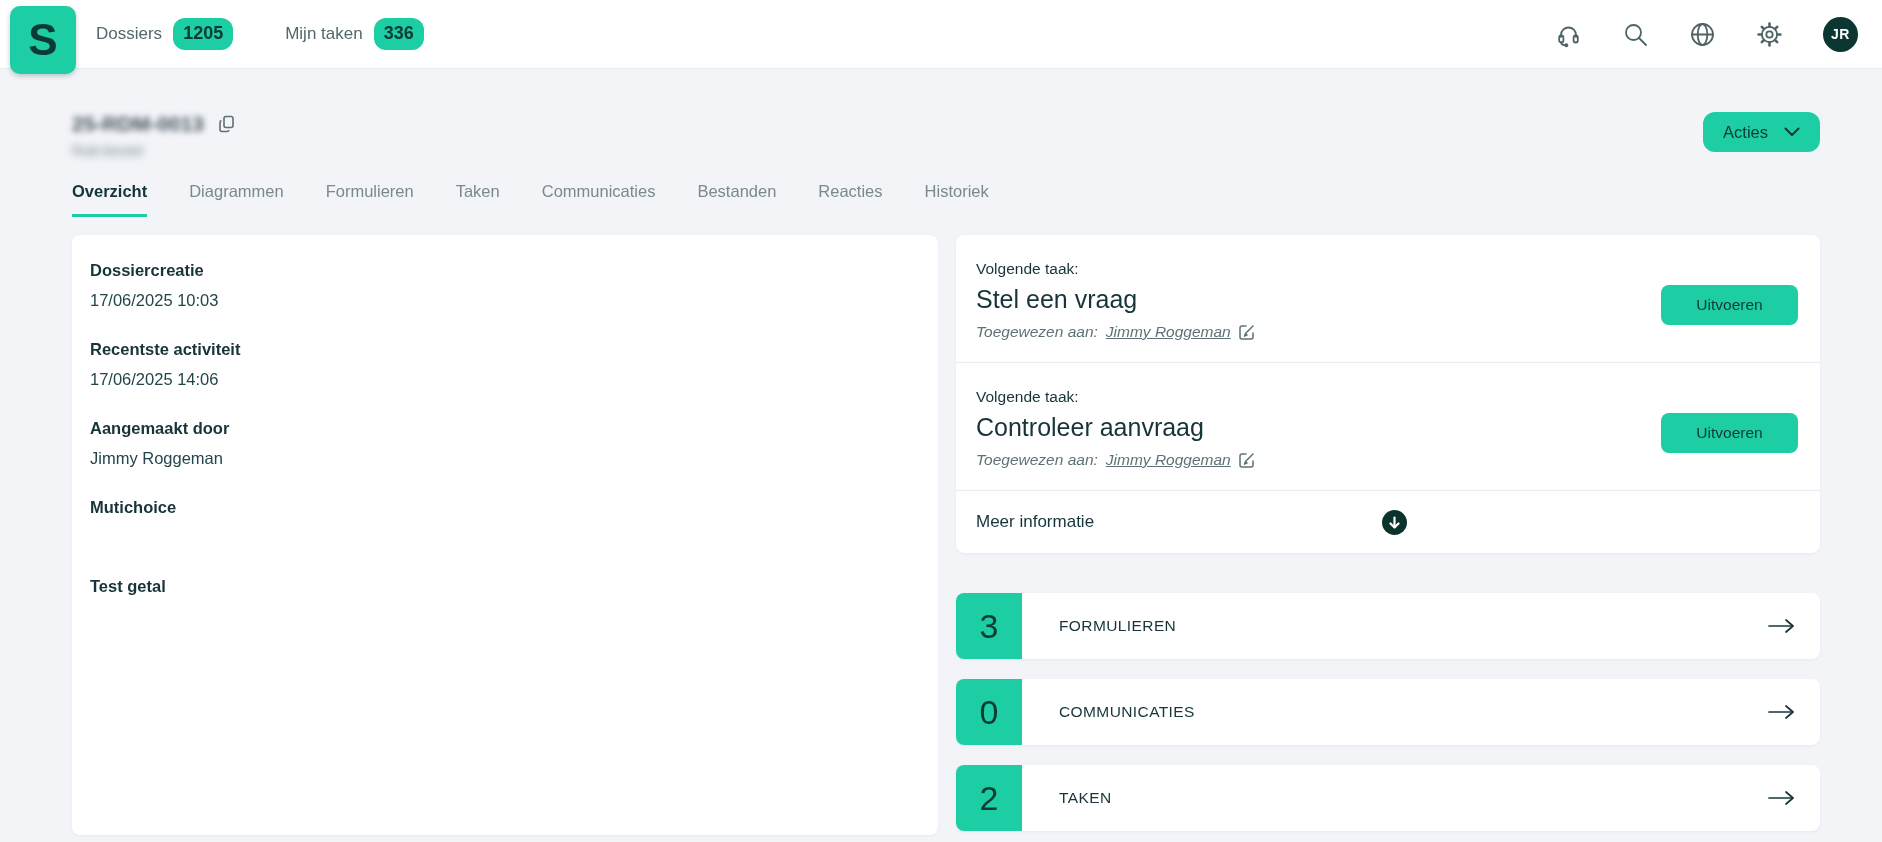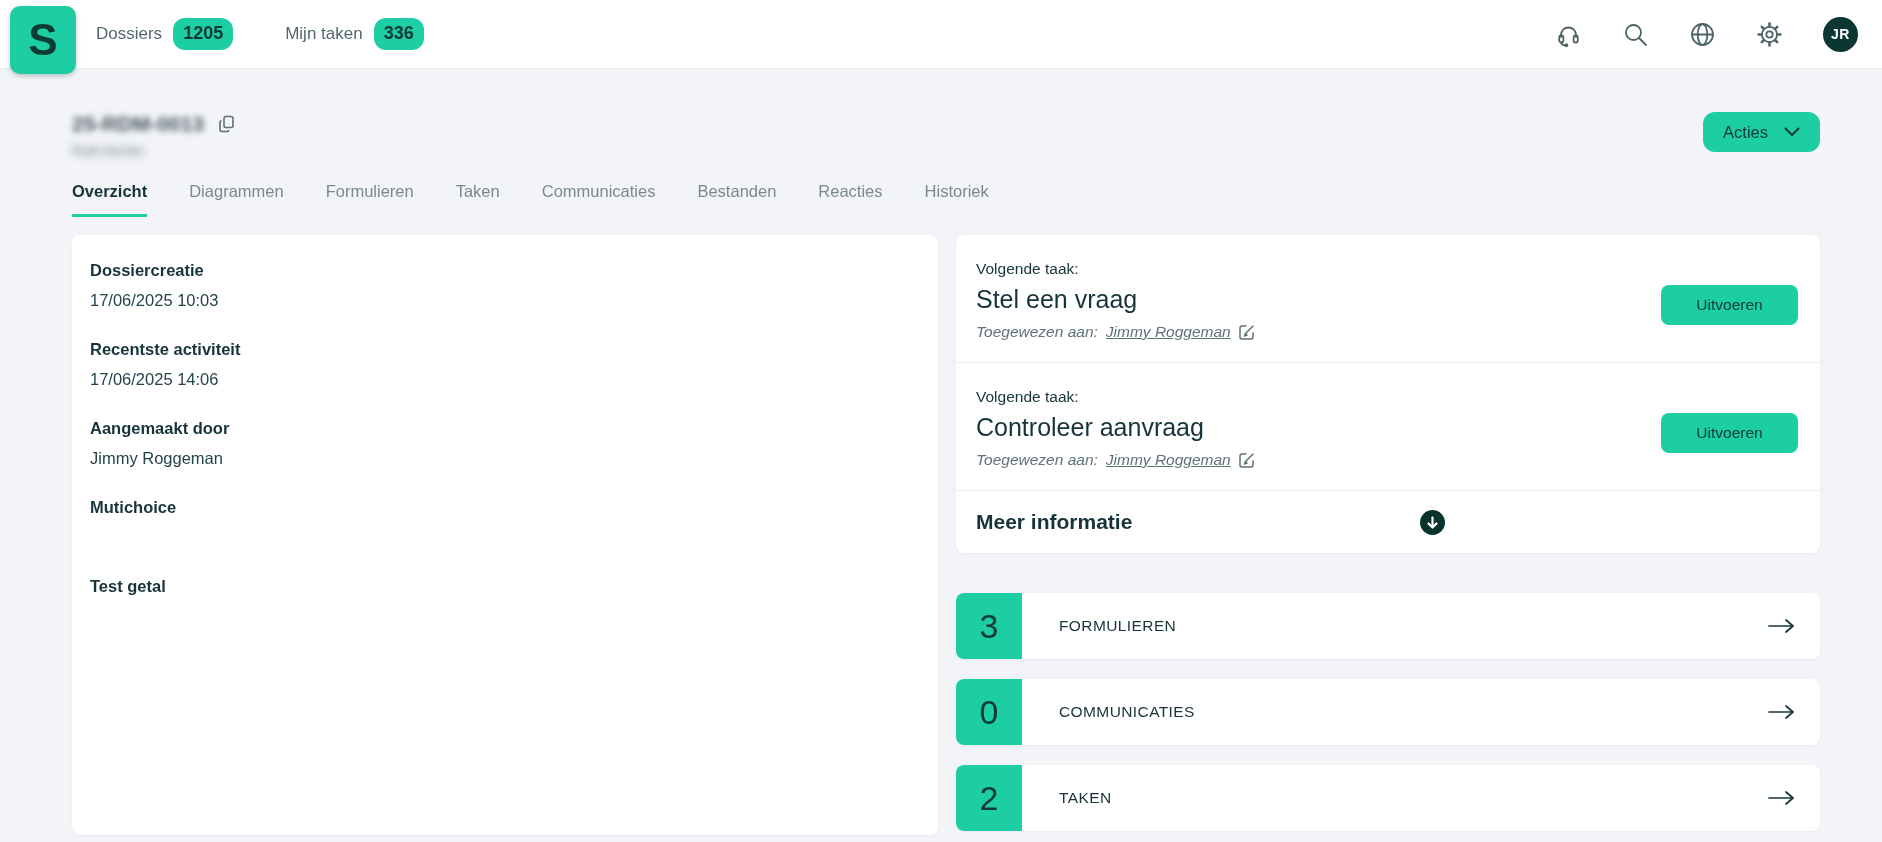--- a/index.html
+++ b/index.html
@@ -81,21 +81,21 @@
   .assignee-link{color:var(--gray);text-decoration:underline;cursor:pointer;}
   .edit-icon{display:flex;cursor:pointer;}
   .edit-icon svg{stroke:#5d7275;fill:none;stroke-width:1.5;stroke-linecap:round;stroke-linejoin:round;}
   .run-btn{
     position:absolute;right:22px;top:50px;width:137px;height:40px;
     background:var(--accent);border:none;border-radius:8px;
     color:var(--accent-dark);font-size:15.5px;font-weight:500;cursor:pointer;
     font-family:inherit;
   }
   .more-info-row{height:62px;display:flex;align-items:center;padding:0 20px;}
-  .more-info-label{font-size:21px;font-weight:bold;color:var(--dark);}
+  .more-info-label{font-size:17px;font-weight:normal;color:var(--dark);}
   .circle-btn{
     width:25px;height:25px;border-radius:50%;background:#0b332e;border:none;
     margin-left:288px;display:flex;align-items:center;justify-content:center;cursor:pointer;
   }
   .circle-btn svg{stroke:#ffffff;fill:none;stroke-width:2.2;stroke-linecap:round;stroke-linejoin:round;}
   
   .summary-card{
     display:flex;align-items:center;height:66px;margin-top:20px;
     overflow:hidden;cursor:pointer;
   }

